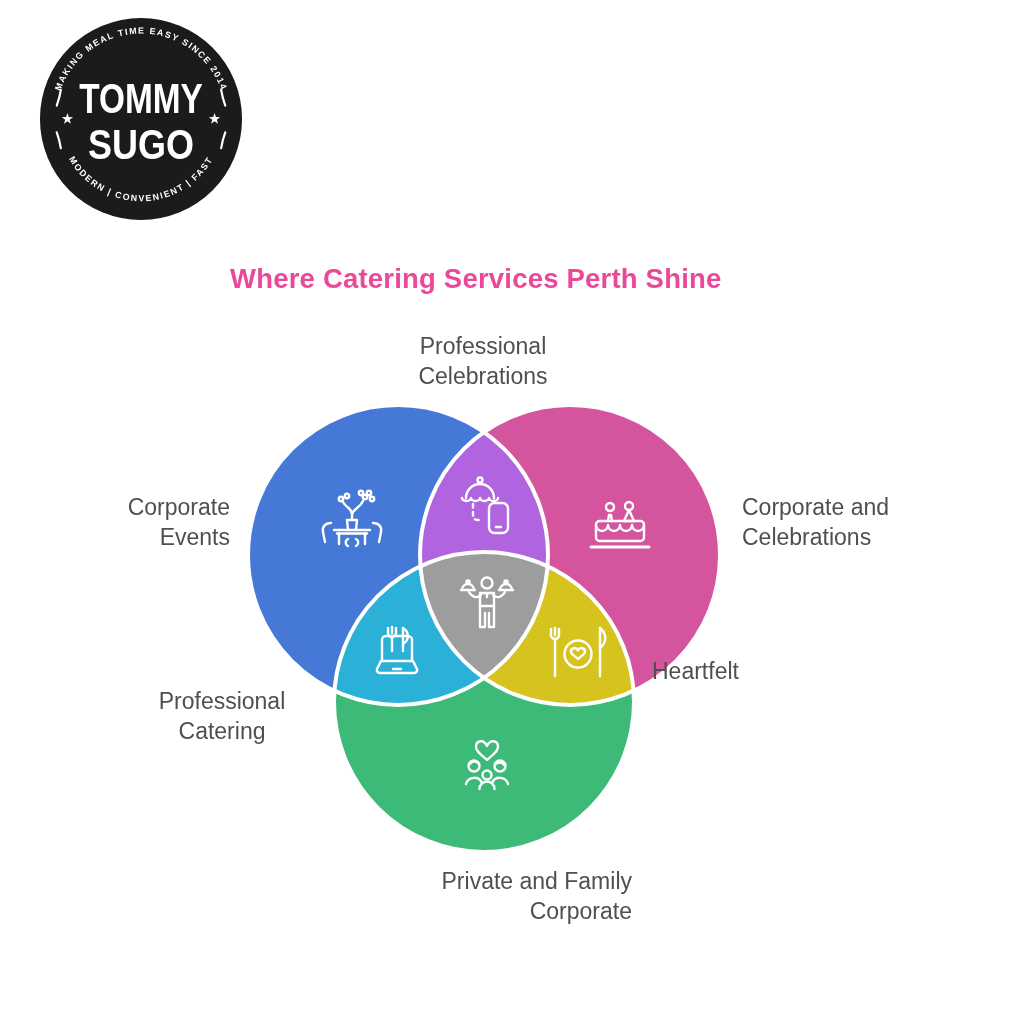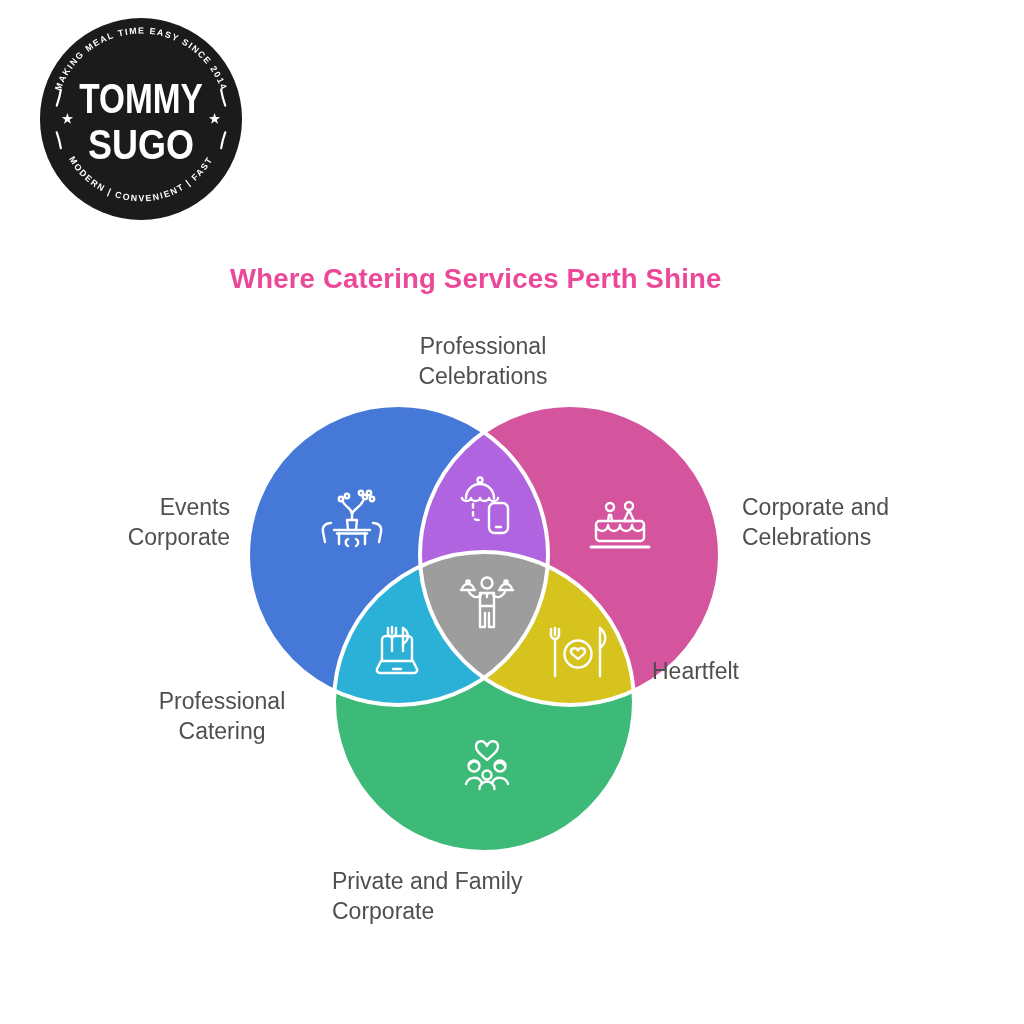--- a/index.html
+++ b/index.html
@@ -21,21 +21,21 @@
   .icon{stroke:#ffffff;stroke-width:2.4;fill:none;stroke-linecap:round;stroke-linejoin:round;}
   .vlabel{
     position:absolute;font-size:23px;line-height:30px;color:#4f4f4f;
   }
   .vlabel span{display:block;}
   .lab-sophisticated{left:333px;top:331px;width:300px;text-align:center;}
   .lab-corporate{left:60px;top:492px;width:170px;text-align:right;}
   .lab-weddings{left:742px;top:492px;width:220px;text-align:left;}
   .lab-professional{left:122px;top:686px;width:200px;text-align:center;}
   .lab-heartfelt{left:652px;top:656px;width:210px;text-align:left;}
-  .lab-private{left:332px;top:866px;width:300px;text-align:left;}
+  .lab-private{left:332px;top:866px;width:300px;text-align:right;}
 </style>
 </head>
 <body>
 
 <div class="canvas">
 
   <svg class="logo" viewBox="0 0 210 210">
     <circle cx="105" cy="105" r="103" fill="#1b1b1b"></circle>
     <defs>
       <path id="arcTop" d="M 21,127.5 A 87,87 0 1 1 189,127.5" fill="none"></path>
@@ -189,22 +189,22 @@
       <path d="M-7,2 V23 H-2 V9"></path>
       <path d="M7,2 V23 H2 V9"></path>
     </g>
   </svg>
 
   <div class="vlabel lab-sophisticated">
     <span>Professional</span>
     <span>Celebrations</span>
   </div>
   <div class="vlabel lab-corporate">
+    <span>Corporate</span>
     <span>Events</span>
-    <span>Corporate</span>
   </div>
   <div class="vlabel lab-weddings">
     <span>Corporate and</span>
     <span>Celebrations</span>
   </div>
   <div class="vlabel lab-professional">
     <span>Professional</span>
     <span>Catering</span>
   </div>
   <div class="vlabel lab-heartfelt">

